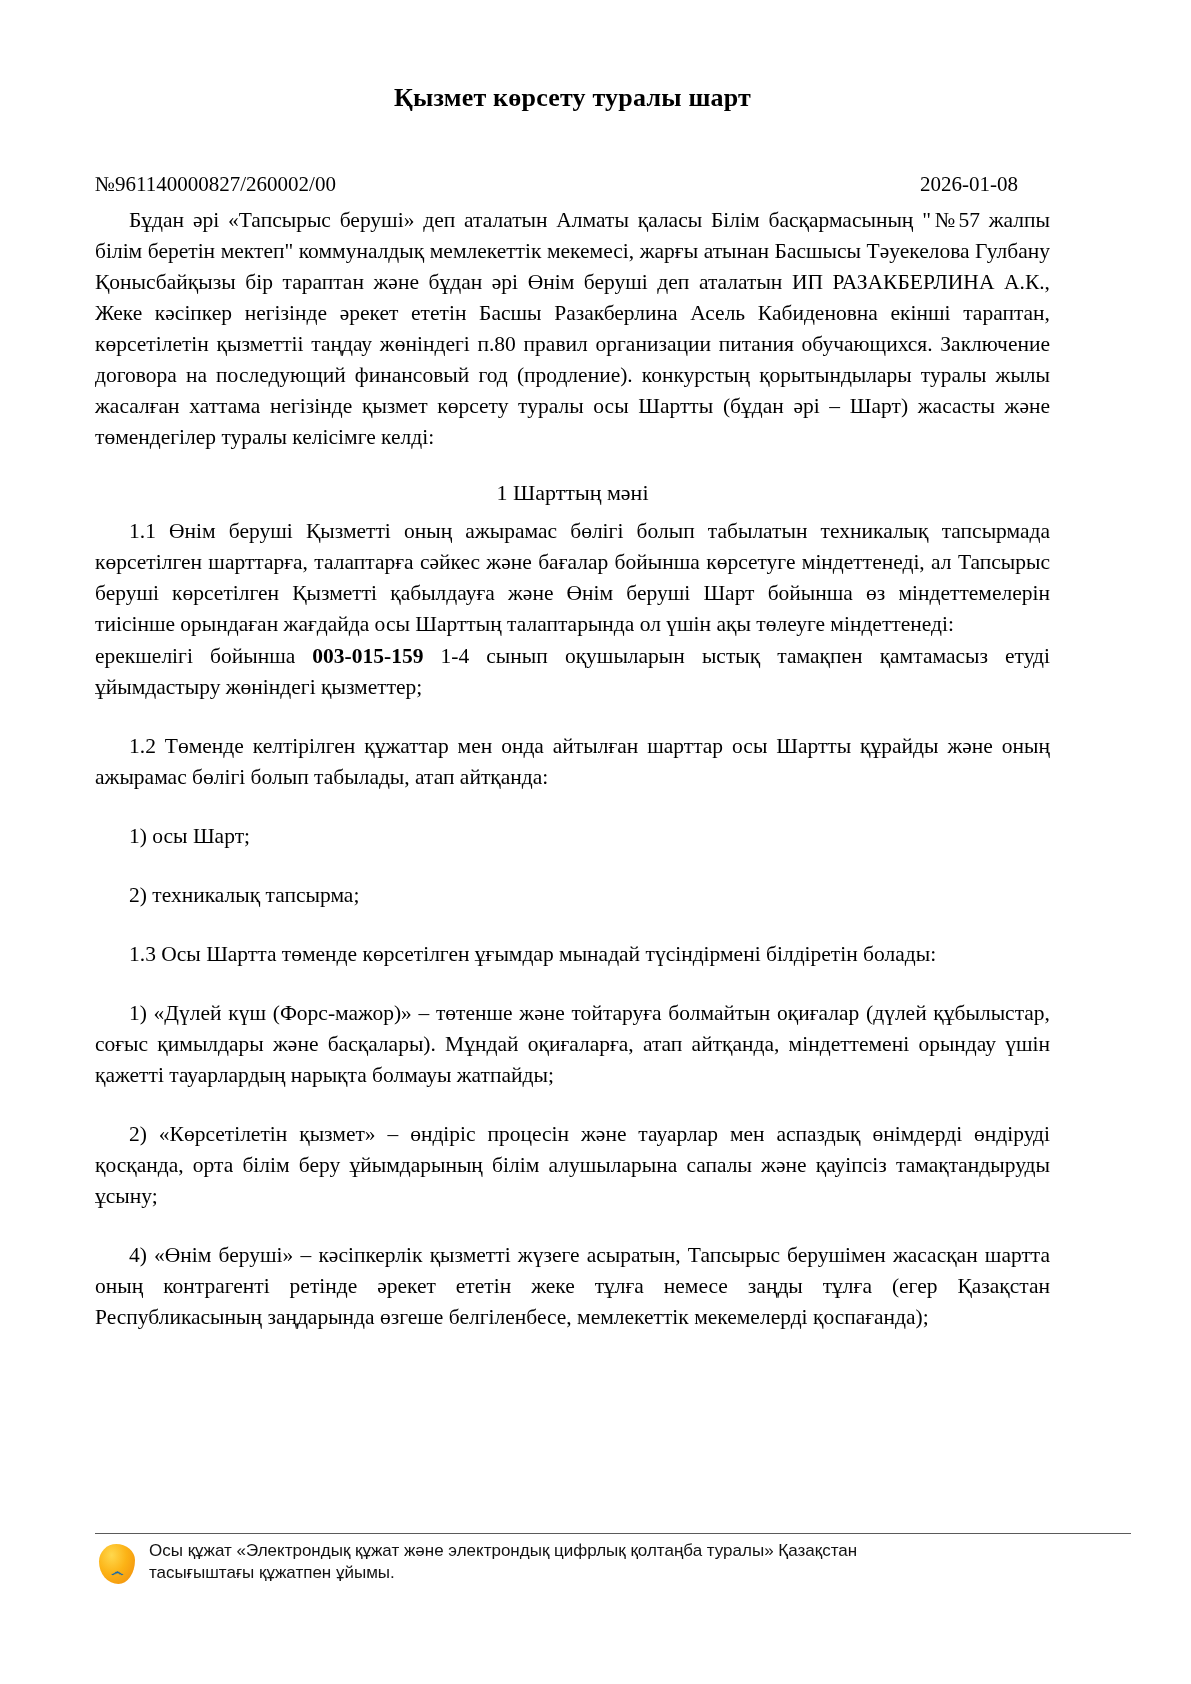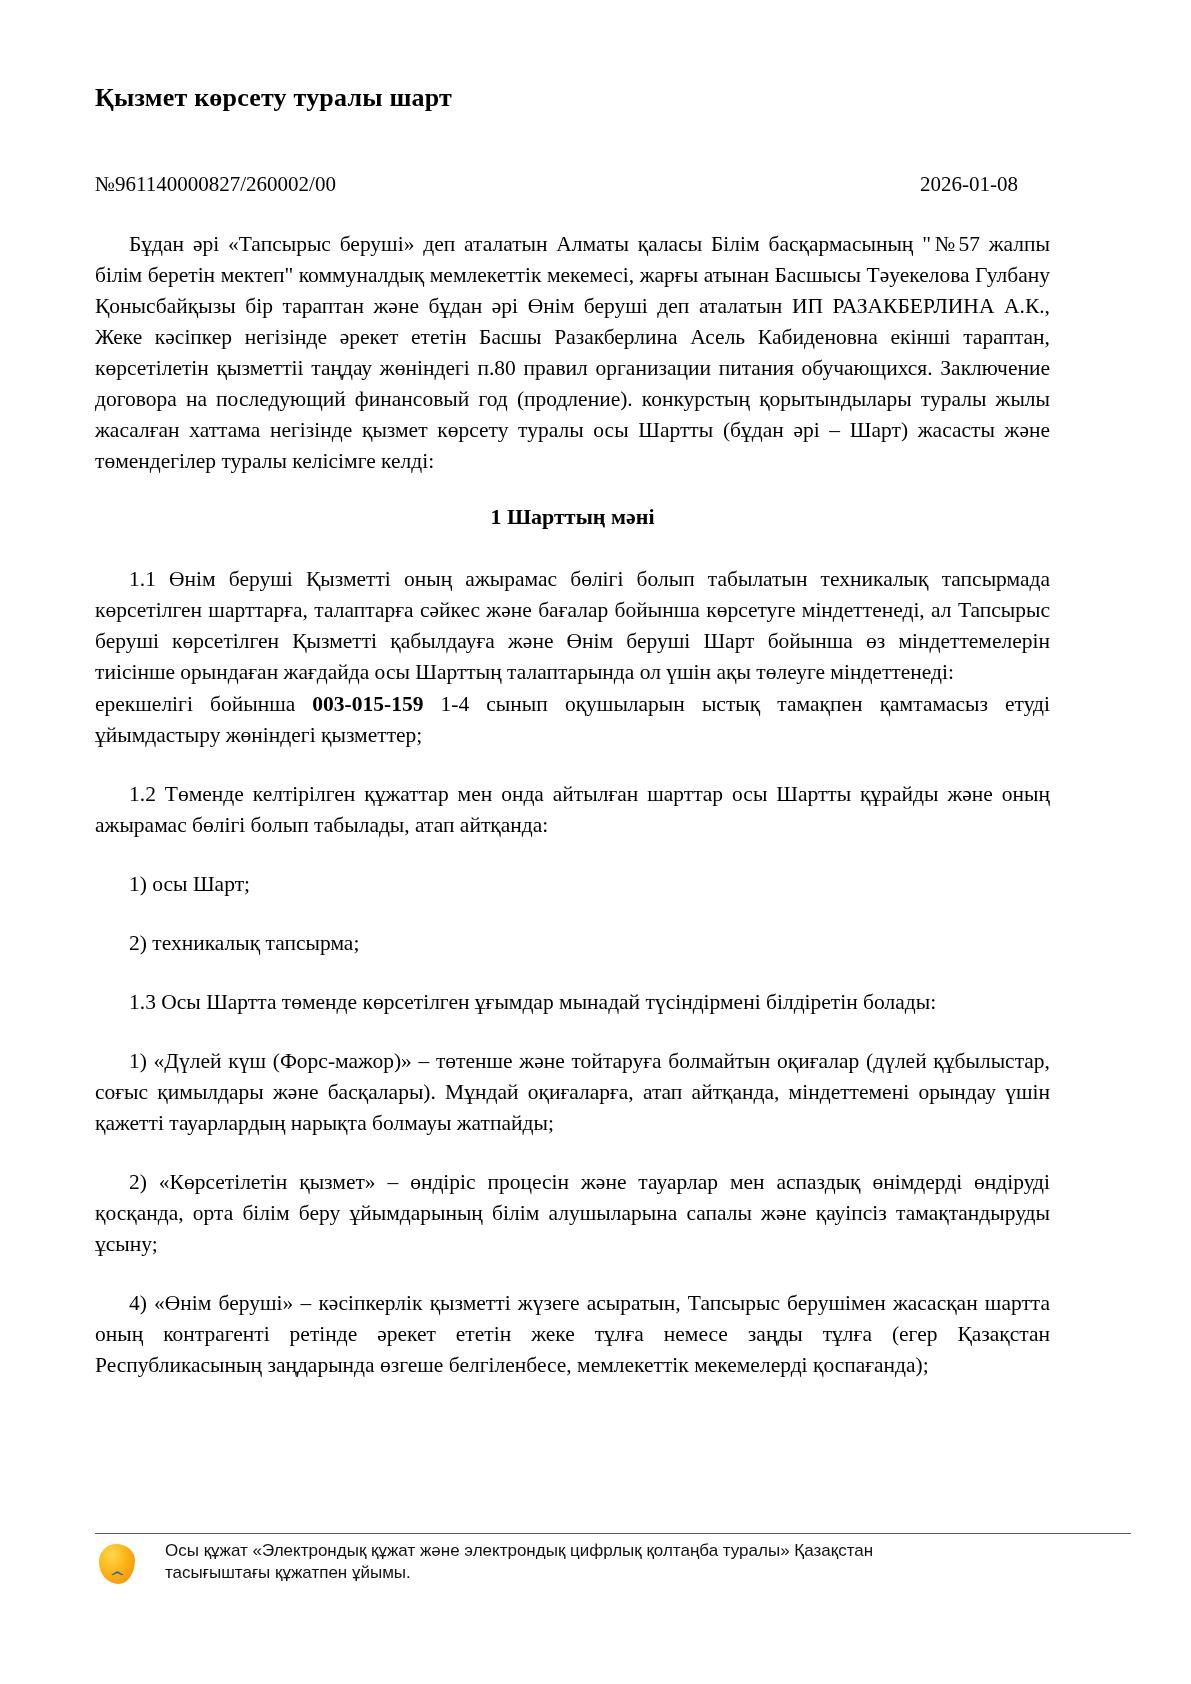--- a/index.html
+++ b/index.html
@@ -20,20 +20,21 @@
     font-family: "Liberation Serif", "DejaVu Serif", serif;
     color: #000000;
   }
   .content {
     position: absolute;
     left: 95px;
     top: 0;
     width: 955px;
   }
   .doc-title {
+    text-align: center;
     font-weight: bold;
     font-size: 26px;
     letter-spacing: 0.2px;
     margin-top: 82px;
     margin-bottom: 0;
     line-height: 1.2;
   }
   .meta-row {
     display: flex;
     justify-content: space-between;
@@ -49,27 +50,27 @@
   }
   p.para {
     text-align: justify;
     font-size: 21.5px;
     line-height: 1.44;
     margin: 0;
     text-indent: 34px;
     hyphens: none;
   }
   p.para.noindent { text-indent: 0; }
-  p.gap-lead { margin-top: 32px; }
+  p.gap-lead { margin-top: 8px; }
   p.gap-item { margin-top: 28px; }
   p.gap-tight { margin-top: 2px; }
 
   .section-head {
     text-align: center;
-    font-weight: bold;
+    font-weight: normal;
     font-size: 22px;
     margin-top: 26px;
     margin-bottom: 0;
     line-height: 1.3;
   }
   .code {
     font-weight: bold;
   }
   .footer {
     position: absolute;
@@ -113,21 +114,21 @@
     font-weight: bold;
     text-align: center;
   }
   .footer-text {
     font-size: 17px;
     line-height: 1.32;
     font-family: "Liberation Sans", sans-serif;
     color: #111111;
     flex: 1 1 auto;
   }
-  .footer-text div { white-space: nowrap; margin-left: 16px; }
+  .footer-text div { white-space: nowrap; }
 </style>
 </head>
 <body>
 
 <div class="page">
   <div class="content">
 
     <h1 class="doc-title">Қызмет көрсету туралы шарт</h1>
 
     <div class="meta-row">

